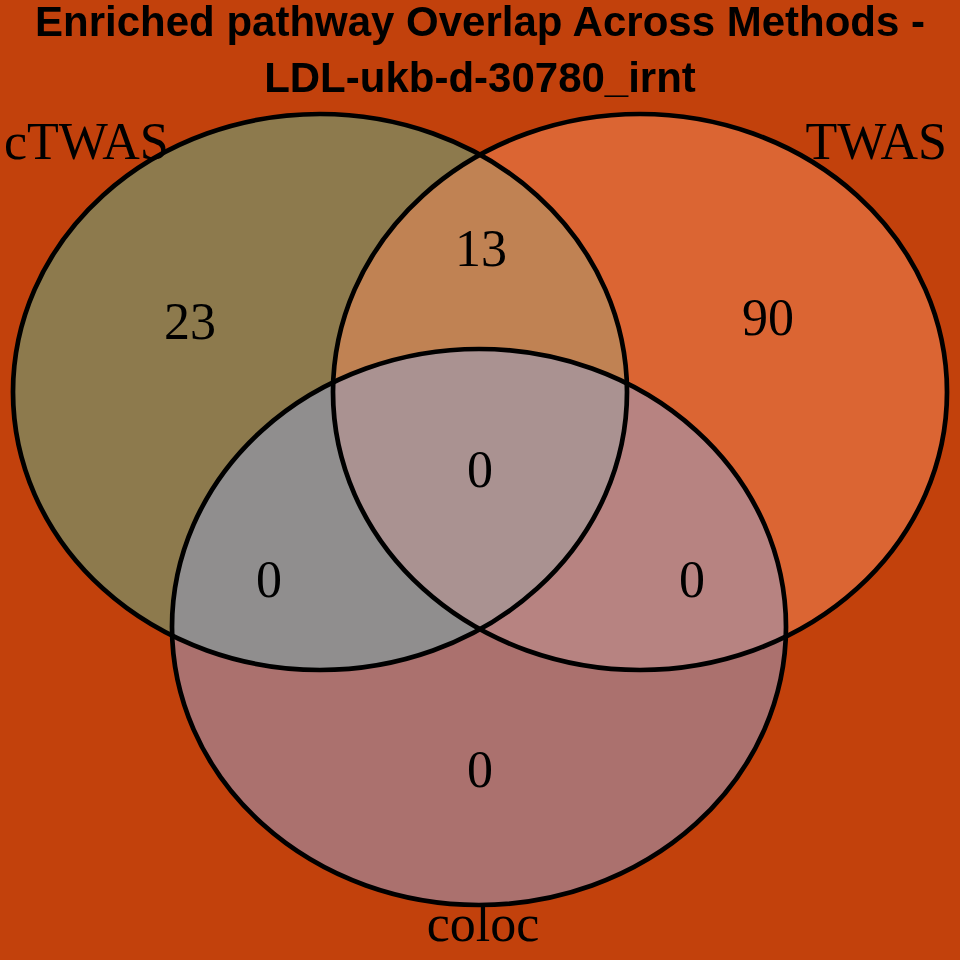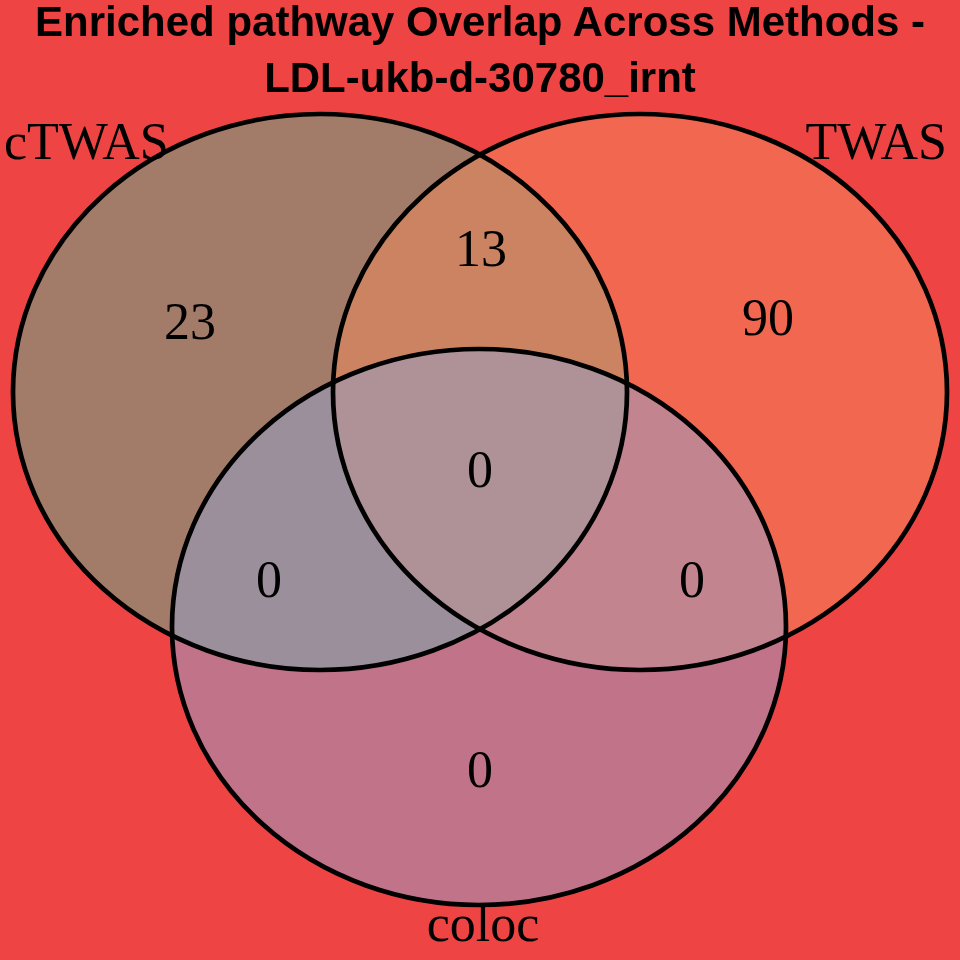--- a/index.html
+++ b/index.html
@@ -4,21 +4,21 @@
 <style>
   html, body {
     margin: 0;
     padding: 0;
     background: #ffffff;
   }
   .stage {
     position: relative;
     width: 960px;
     height: 960px;
-    background: #ef4444;
+    background: #c2410c;
     overflow: hidden;
   }
   svg { display: block; }
   .title-line {
     font-family: "Liberation Sans", sans-serif;
     font-weight: bold;
     font-size: 42px;
     fill: #000000;
     text-anchor: middle;
   }

